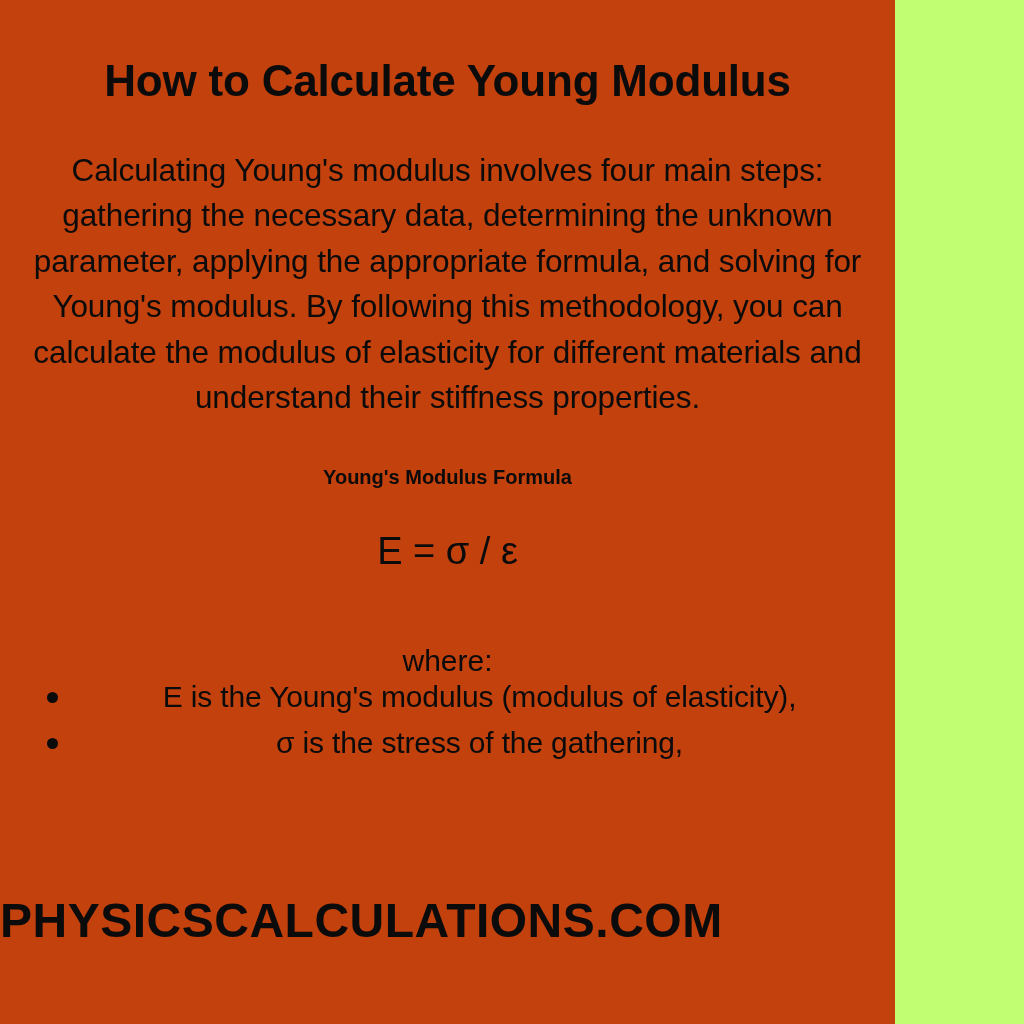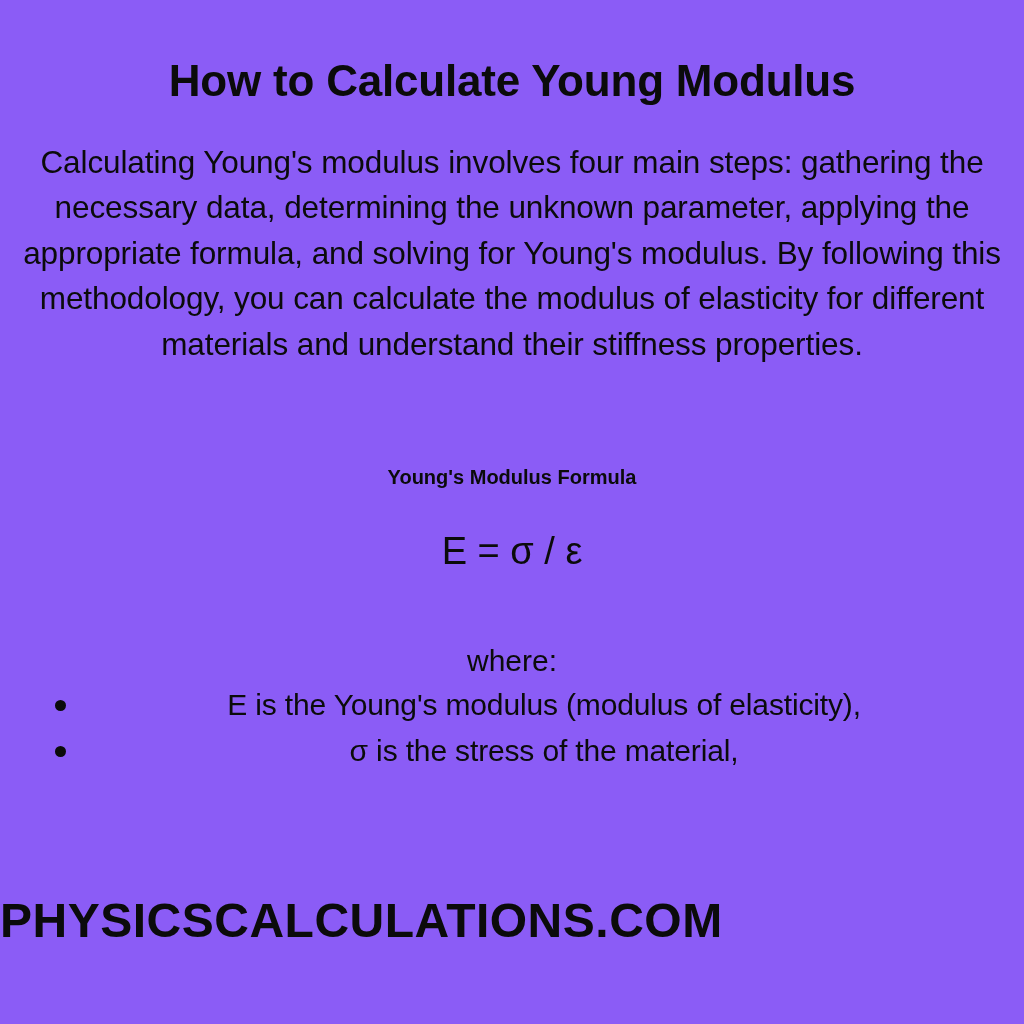--- a/index.html
+++ b/index.html
@@ -10,43 +10,43 @@
     width: 1024px;
     height: 1024px;
     background: #c2fe71;
     font-family: "Liberation Sans", "DejaVu Sans", sans-serif;
     color: #0b0b0b;
     overflow: hidden;
   }
 
   .poster {
     position: relative;
-    width: 1024px;
+    width: 895px;
     height: 1024px;
     box-sizing: border-box;
-    background: #8b5cf6;
+    background: #c2410c;
   }
 
   .page-title {
     position: absolute;
     left: 0;
     right: 0;
     top: 26px;
     text-align: center;
     font-size: 44px;
     font-weight: 700;
     line-height: 52px;
     letter-spacing: -0.2px;
   }
 
   .intro-paragraph {
     position: absolute;
     left: 22px;
     right: 22px;
-    top: 108px;
+    top: 116px;
     text-align: center;
     font-size: 31.5px;
     font-weight: 400;
     line-height: 45.5px;
     letter-spacing: -0.1px;
   }
 
   .formula-heading {
     position: absolute;
     left: 0;
@@ -79,21 +79,21 @@
     font-weight: 400;
     line-height: 40px;
     margin-top: 18px;
   }
 
   .definition-list {
     position: absolute;
     left: 0;
     right: 0;
     top: 666px;
-    margin: 16px;
+    margin: 8px;
     padding: 0;
     list-style: none;
   }
 
   .definition-item {
     position: relative;
     min-height: 45px;
     padding: 0 14px 0 78px;
     text-align: center;
     font-size: 30px;
@@ -139,19 +139,19 @@
 
   <div class="where-label">where:</div>
 
   <ul class="definition-list">
     <li class="definition-item">
       <span class="bullet-marker"></span>
       <span>E is the Young's modulus (modulus of elasticity),</span>
     </li>
     <li class="definition-item">
       <span class="bullet-marker"></span>
-      <span>σ is the stress of the material,</span>
+      <span>σ is the stress of the gathering,</span>
     </li>
   </ul>
 
   <div class="site-footer">PHYSICSCALCULATIONS.COM</div>
 
 </div>
 
 </body></html>

